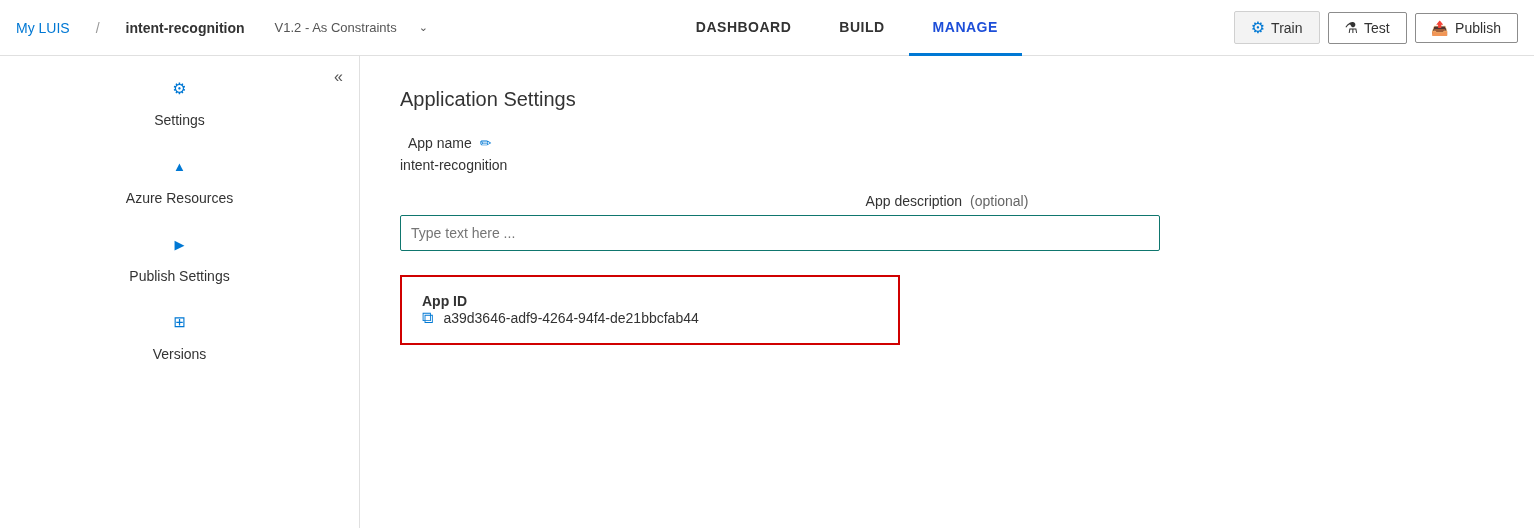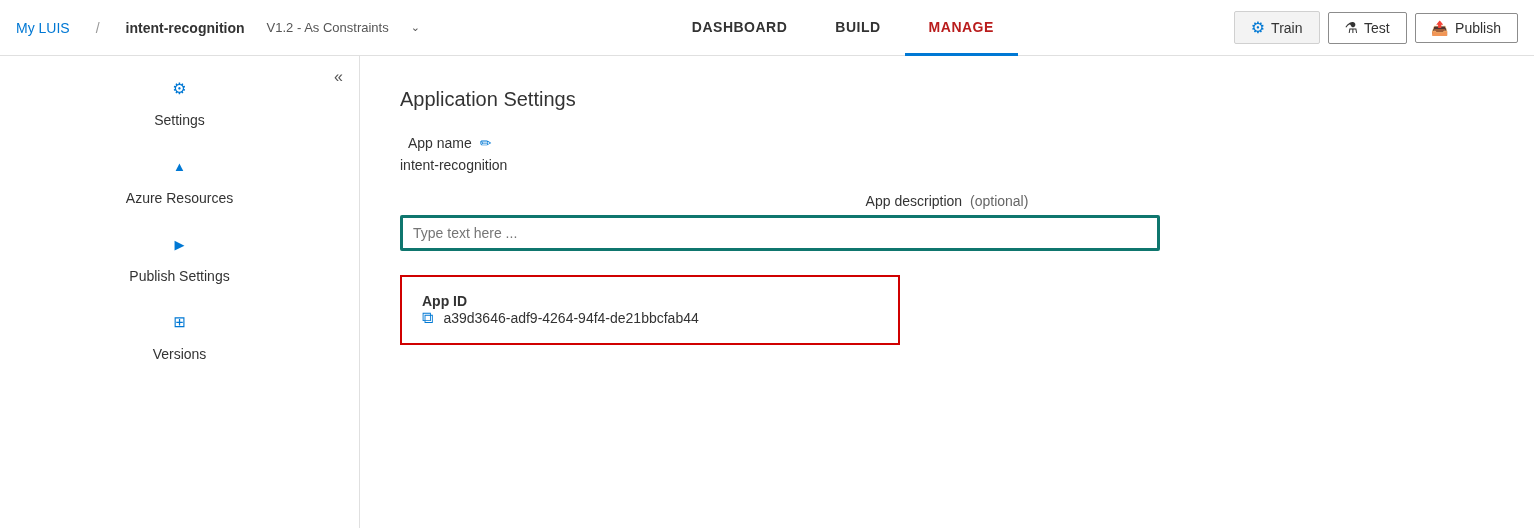--- a/index.html
+++ b/index.html
@@ -54,21 +54,21 @@
       font-weight: 600;
       color: #333;
       cursor: pointer;
       text-transform: uppercase;
       letter-spacing: 0.5px;
       border-bottom: 3px solid transparent;
       margin-bottom: -1px;
       text-align: right;
     }
     .nav-link.active {
-      color: #b91c1c;
+      color: #1d4ed8;
       border-bottom: 3px solid #0078d4;
     }
     .topnav-actions {
       display: flex;
       align-items: center;
       gap: 8px;
     }
     .btn-train {
       display: flex;
       align-items: center;
@@ -183,21 +183,21 @@
       margin-bottom: 6px;
       text-align: center;
     }
     .description-label .optional {
       color: #666;
     }
     .text-input {
       width: 760px;
       max-width: 100%;
       height: 36px;
-      border: 3px solid #0f766e;
+      border: 1px solid #0f766e;
       border-radius: 2px;
       padding: 6px 10px;
       font-size: 14px;
       color: #333;
       outline: none;
       margin-bottom: 24px;
     }
 
     .app-id-box {
       border: 2px solid #d00000;
@@ -237,21 +237,21 @@
     .icon-grid::before { content: '⊞'; font-size: 15px; }
   </style>
 </head>
 <body>
 
 <nav class="topnav">
   <div class="topnav-brand">
     <span style="cursor:pointer;color:#0078d4;">My LUIS</span>
     <span class="separator">/</span>
     <span class="app-name">intent-recognition</span>
-    <span class="version" style="margin-left:0;">V1.2 - As Constraints</span>
+    <span class="version" style="margin-left:8px;">V1.2 - As Constraints</span>
     <span class="chevron-down">⌄</span>
   </div>
 
   <div class="nav-links">
     <div class="nav-link">DASHBOARD</div>
     <div class="nav-link">BUILD</div>
     <div class="nav-link active">MANAGE</div>
   </div>
 
   <div class="topnav-actions">

